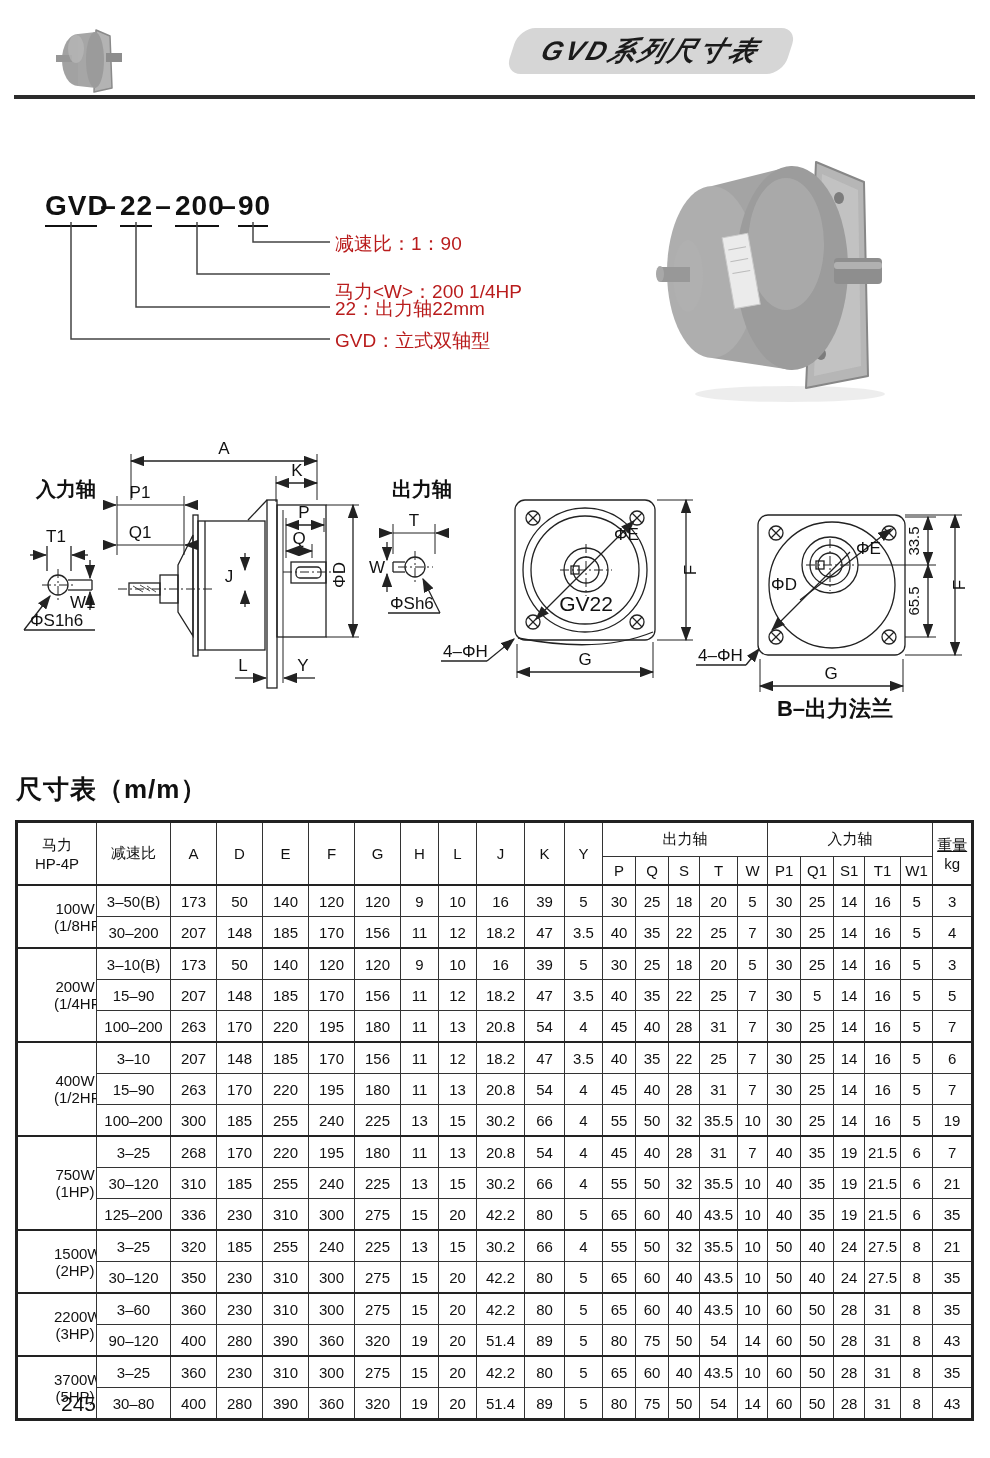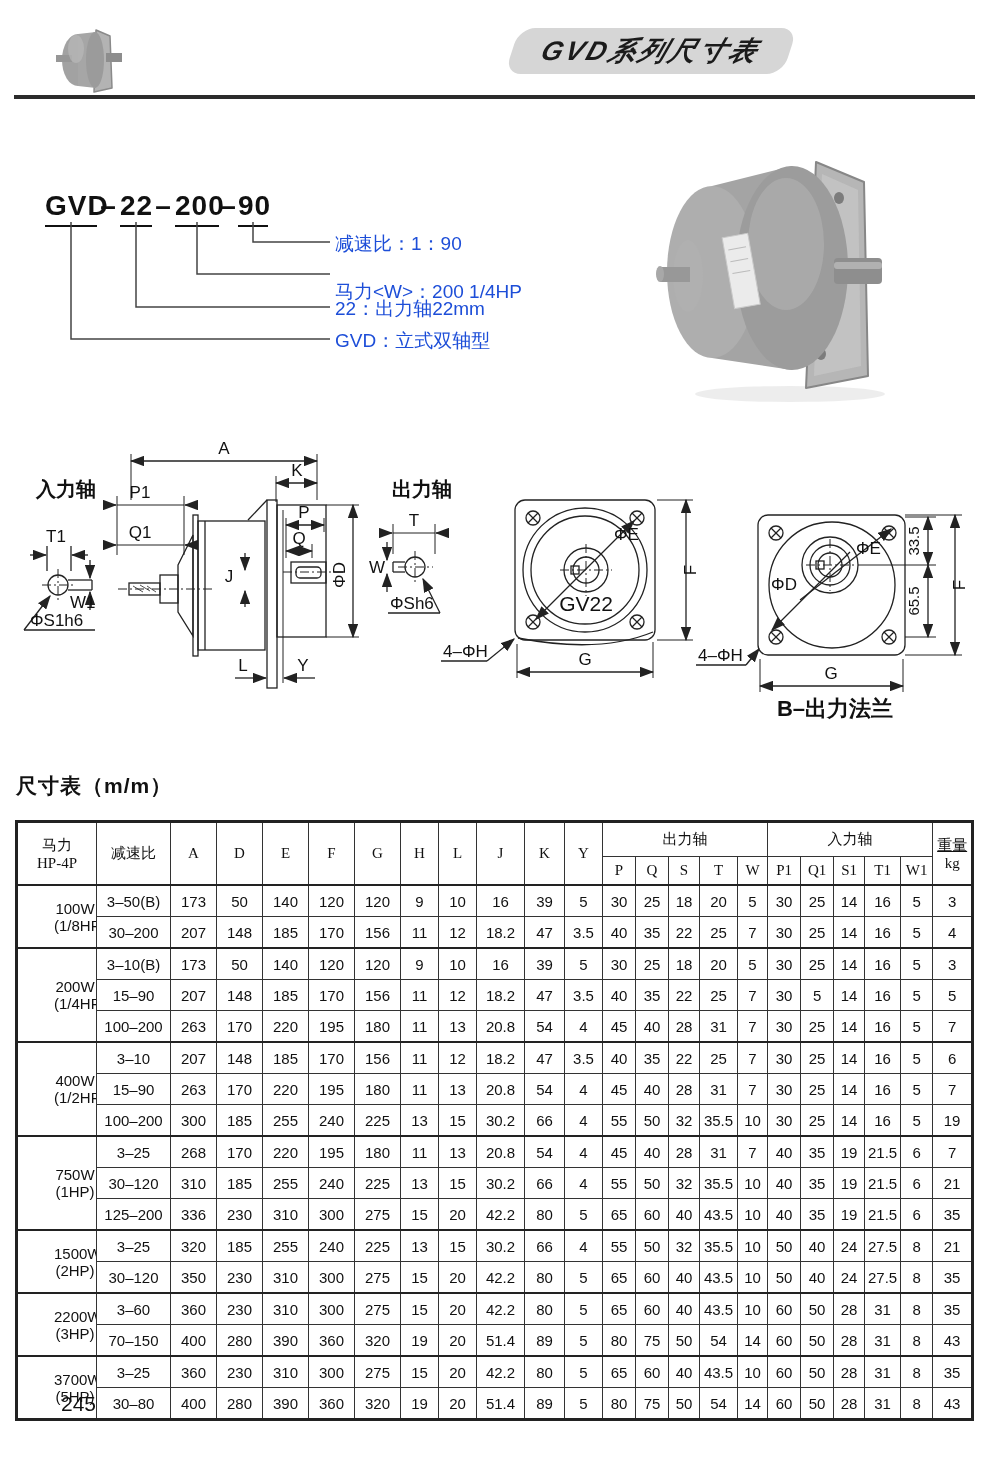--- a/index.html
+++ b/index.html
@@ -11,31 +11,31 @@
          display:flex;align-items:center;justify-content:center;}
   .badge span{transform:skewX(0deg);font-style:italic;font-weight:700;
          font-size:27px;letter-spacing:3px;color:#1b1b1b;}
   .rule{position:absolute;left:14px;top:95px;width:961px;height:4px;background:#2b2b2b;}
   .sec-title{position:absolute;left:16px;top:118px;font-size:23px;font-weight:700;letter-spacing:1px;}
   .model-line{position:absolute;left:45px;top:190px;font-size:28px;font-weight:600;
               letter-spacing:1px;white-space:nowrap;display:flex;align-items:flex-end;}
   .model-line .seg{display:inline-block;text-align:center;border-bottom:2px solid #111;
                    padding-bottom:3px;}
   .model-line .dash{display:inline-block;text-align:center;padding-bottom:5px;}
-  .callout-label{position:absolute;left:335px;height:22px;font-size:19px;white-space:nowrap;color:#1d4ed8;}
-  .tbl-title{position:absolute;left:16px;top:772px;font-size:21px;font-weight:700;letter-spacing:1px;}
+  .callout-label{position:absolute;left:335px;height:22px;font-size:19px;white-space:nowrap;color:#b91c1c;}
+  .tbl-title{position:absolute;left:16px;top:772px;font-size:26px;font-weight:700;letter-spacing:1px;}
   table.dim{position:absolute;left:15px;top:820px;width:958px;border-collapse:collapse;
             table-layout:fixed;font-size:15px;text-align:center;color:#111;}
   table.dim th,table.dim td{border:1px solid #333;padding:0;height:30px;font-weight:400;
             overflow:hidden;white-space:nowrap;}
   table.dim thead th{font-weight:400;}
   table.dim thead tr:first-child th{height:33px;}
   table.dim thead tr:last-child th{height:27px;}
   table.dim{border:3px solid #222;}
-  table.dim thead{border-bottom:2px solid #222;font-family:Liberation Serif, serif;}
+  table.dim thead{border-bottom:2px solid #222;}
   tr.group-start td{border-top:2px solid #222;}
   td.power div{line-height:17px;margin-left:36px;}
   .pageno{position:absolute;left:20px;top:1392px;font-size:21px;margin-left:41px;}
   svg text{font-family:"Liberation Sans", sans-serif;fill:#111;}
 </style>
 </head>
 <body>
 
 <div class="page">
 
@@ -727,21 +727,21 @@
           <td>43.5</td>
           <td>10</td>
           <td>60</td>
           <td>50</td>
           <td>28</td>
           <td>31</td>
           <td>8</td>
           <td>35</td>
         </tr>
         <tr>
-          <td>70–150</td>
+          <td>90–120</td>
           <td>400</td>
           <td>280</td>
           <td>390</td>
           <td>360</td>
           <td>320</td>
           <td>19</td>
           <td>20</td>
           <td>51.4</td>
           <td>89</td>
           <td>5</td>

